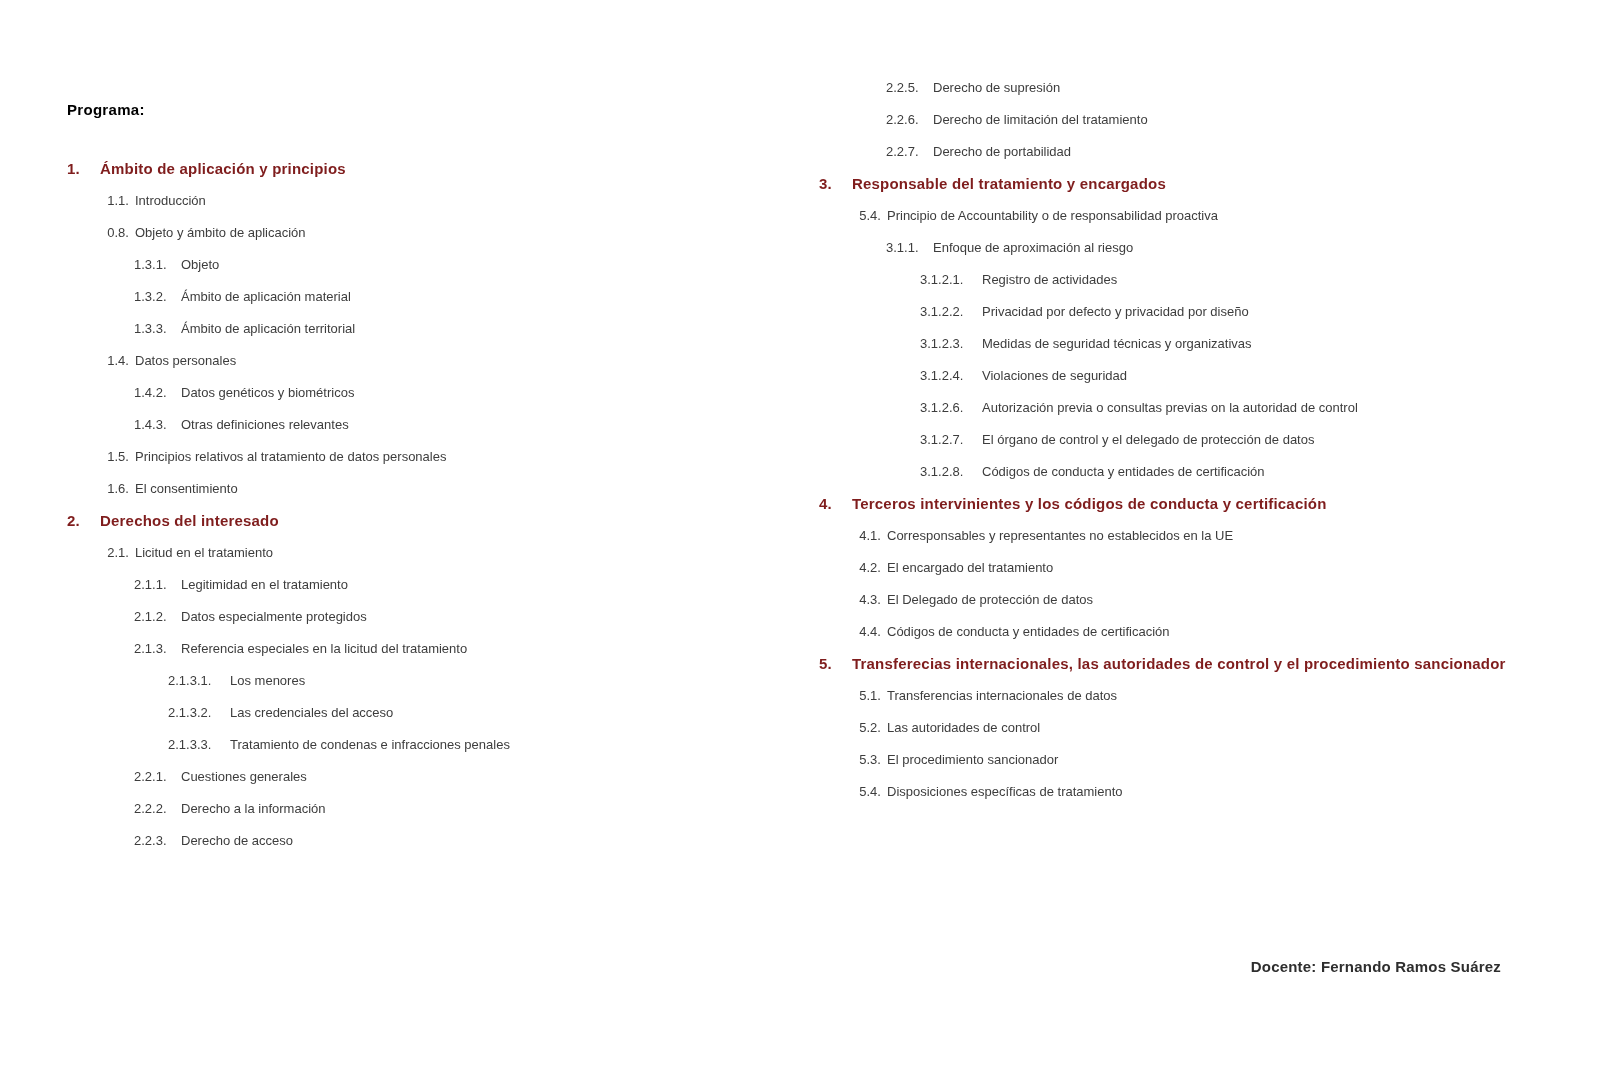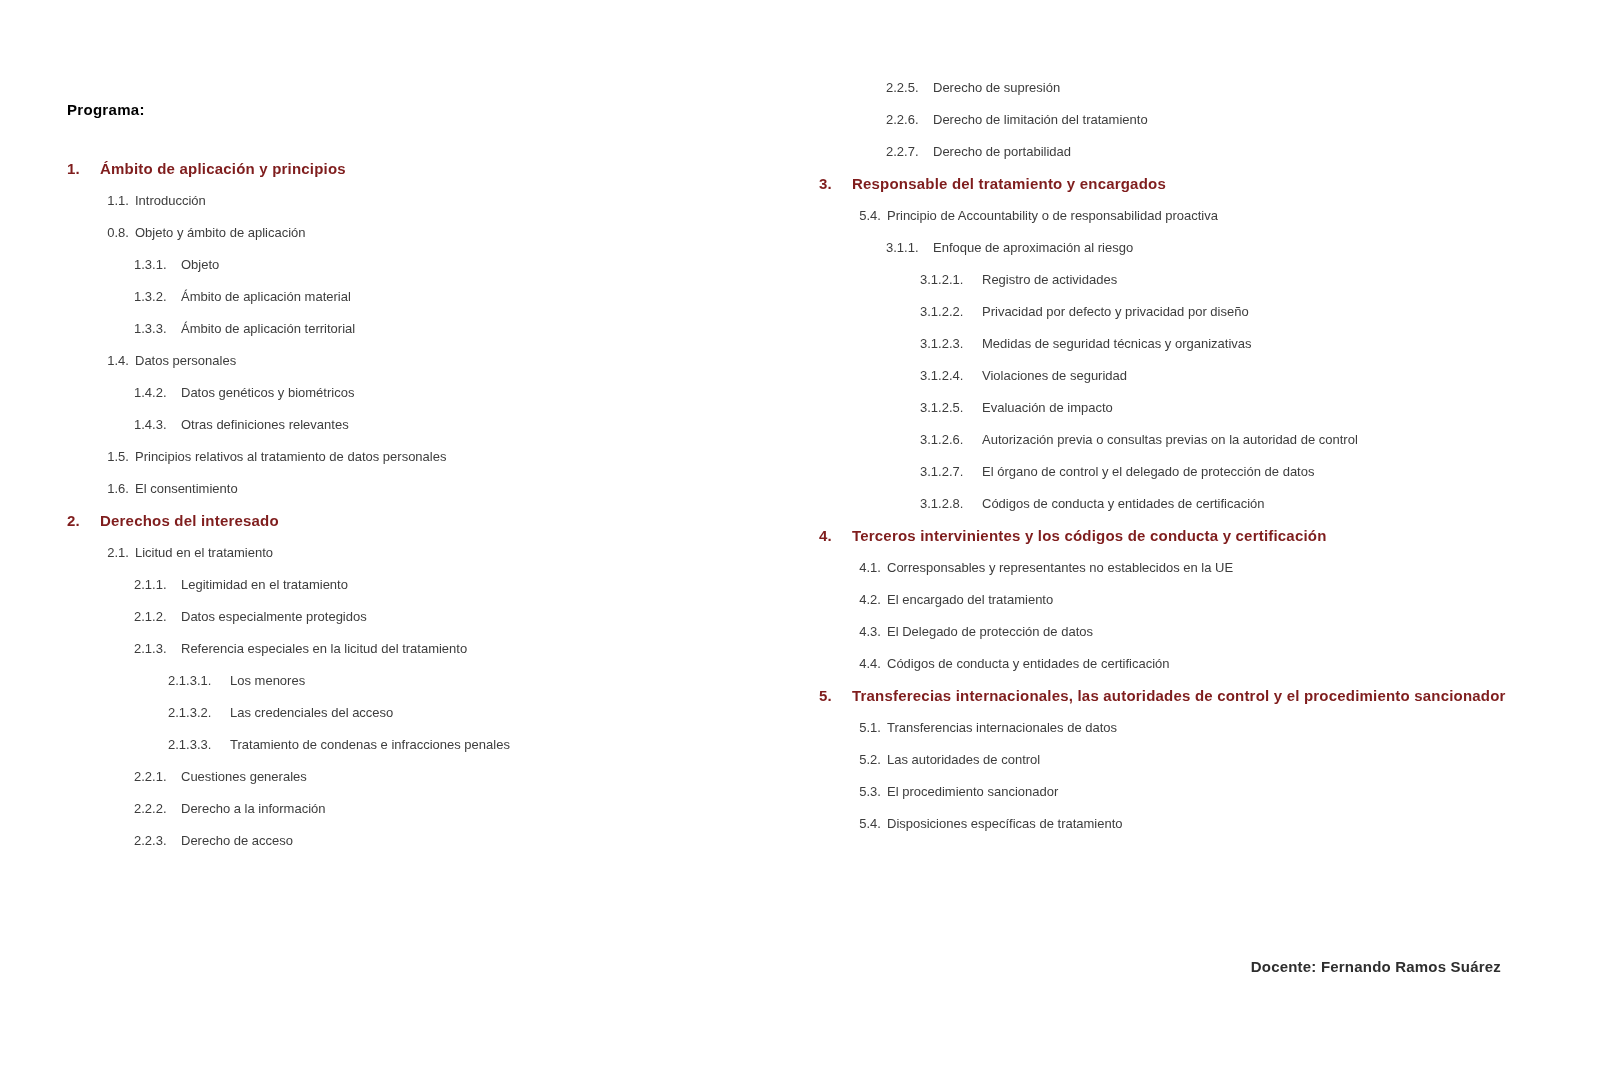--- a/index.html
+++ b/index.html
@@ -104,21 +104,20 @@
       <div class="row lvl2"><span class="num">2.2.5.</span><span class="label">Derecho de supresión</span></div>
       <div class="row lvl2"><span class="num">2.2.6.</span><span class="label">Derecho de limitación del tratamiento</span></div>
       <div class="row lvl2"><span class="num">2.2.7.</span><span class="label">Derecho de portabilidad</span></div>
       <div class="row lvl0 bold"><span class="num">3.</span><span class="label">Responsable del tratamiento y encargados</span></div>
       <div class="row lvl1"><span class="num">5.4.</span><span class="label">Principio de Accountability  o de responsabilidad proactiva</span></div>
       <div class="row lvl2"><span class="num">3.1.1.</span><span class="label">Enfoque de aproximación al riesgo</span></div>
       <div class="row lvl3"><span class="num">3.1.2.1.</span><span class="label">Registro de actividades</span></div>
       <div class="row lvl3"><span class="num">3.1.2.2.</span><span class="label">Privacidad por defecto y privacidad por diseño</span></div>
       <div class="row lvl3"><span class="num">3.1.2.3.</span><span class="label">Medidas de seguridad técnicas y organizativas</span></div>
       <div class="row lvl3"><span class="num">3.1.2.4.</span><span class="label">Violaciones de seguridad</span></div>
-      <div class="row lvl3"><span class="num">3.1.2.5.</span><span class="label">Evaluación de impacto</span></div>
       <div class="row lvl3"><span class="num">3.1.2.6.</span><span class="label">Autorización previa o consultas previas on la autoridad de control</span></div>
       <div class="row lvl3"><span class="num">3.1.2.7.</span><span class="label">El órgano de control y el delegado de protección de datos</span></div>
       <div class="row lvl3"><span class="num">3.1.2.8.</span><span class="label">Códigos de conducta y entidades de certificación</span></div>
       <div class="row lvl0 bold"><span class="num">4.</span><span class="label">Terceros intervinientes y los códigos de conducta y certificación</span></div>
       <div class="row lvl1"><span class="num">4.1.</span><span class="label">Corresponsables y representantes no establecidos en la UE</span></div>
       <div class="row lvl1"><span class="num">4.2.</span><span class="label">El encargado del tratamiento</span></div>
       <div class="row lvl1"><span class="num">4.3.</span><span class="label">El Delegado de protección de datos</span></div>
       <div class="row lvl1"><span class="num">4.4.</span><span class="label">Códigos de conducta y entidades de certificación</span></div>
       <div class="row lvl0 bold"><span class="num">5.</span><span class="label">Transferecias internacionales, las autoridades de control y el procedimiento sancionador</span></div>
       <div class="row lvl1"><span class="num">5.1.</span><span class="label">Transferencias internacionales de datos</span></div>

